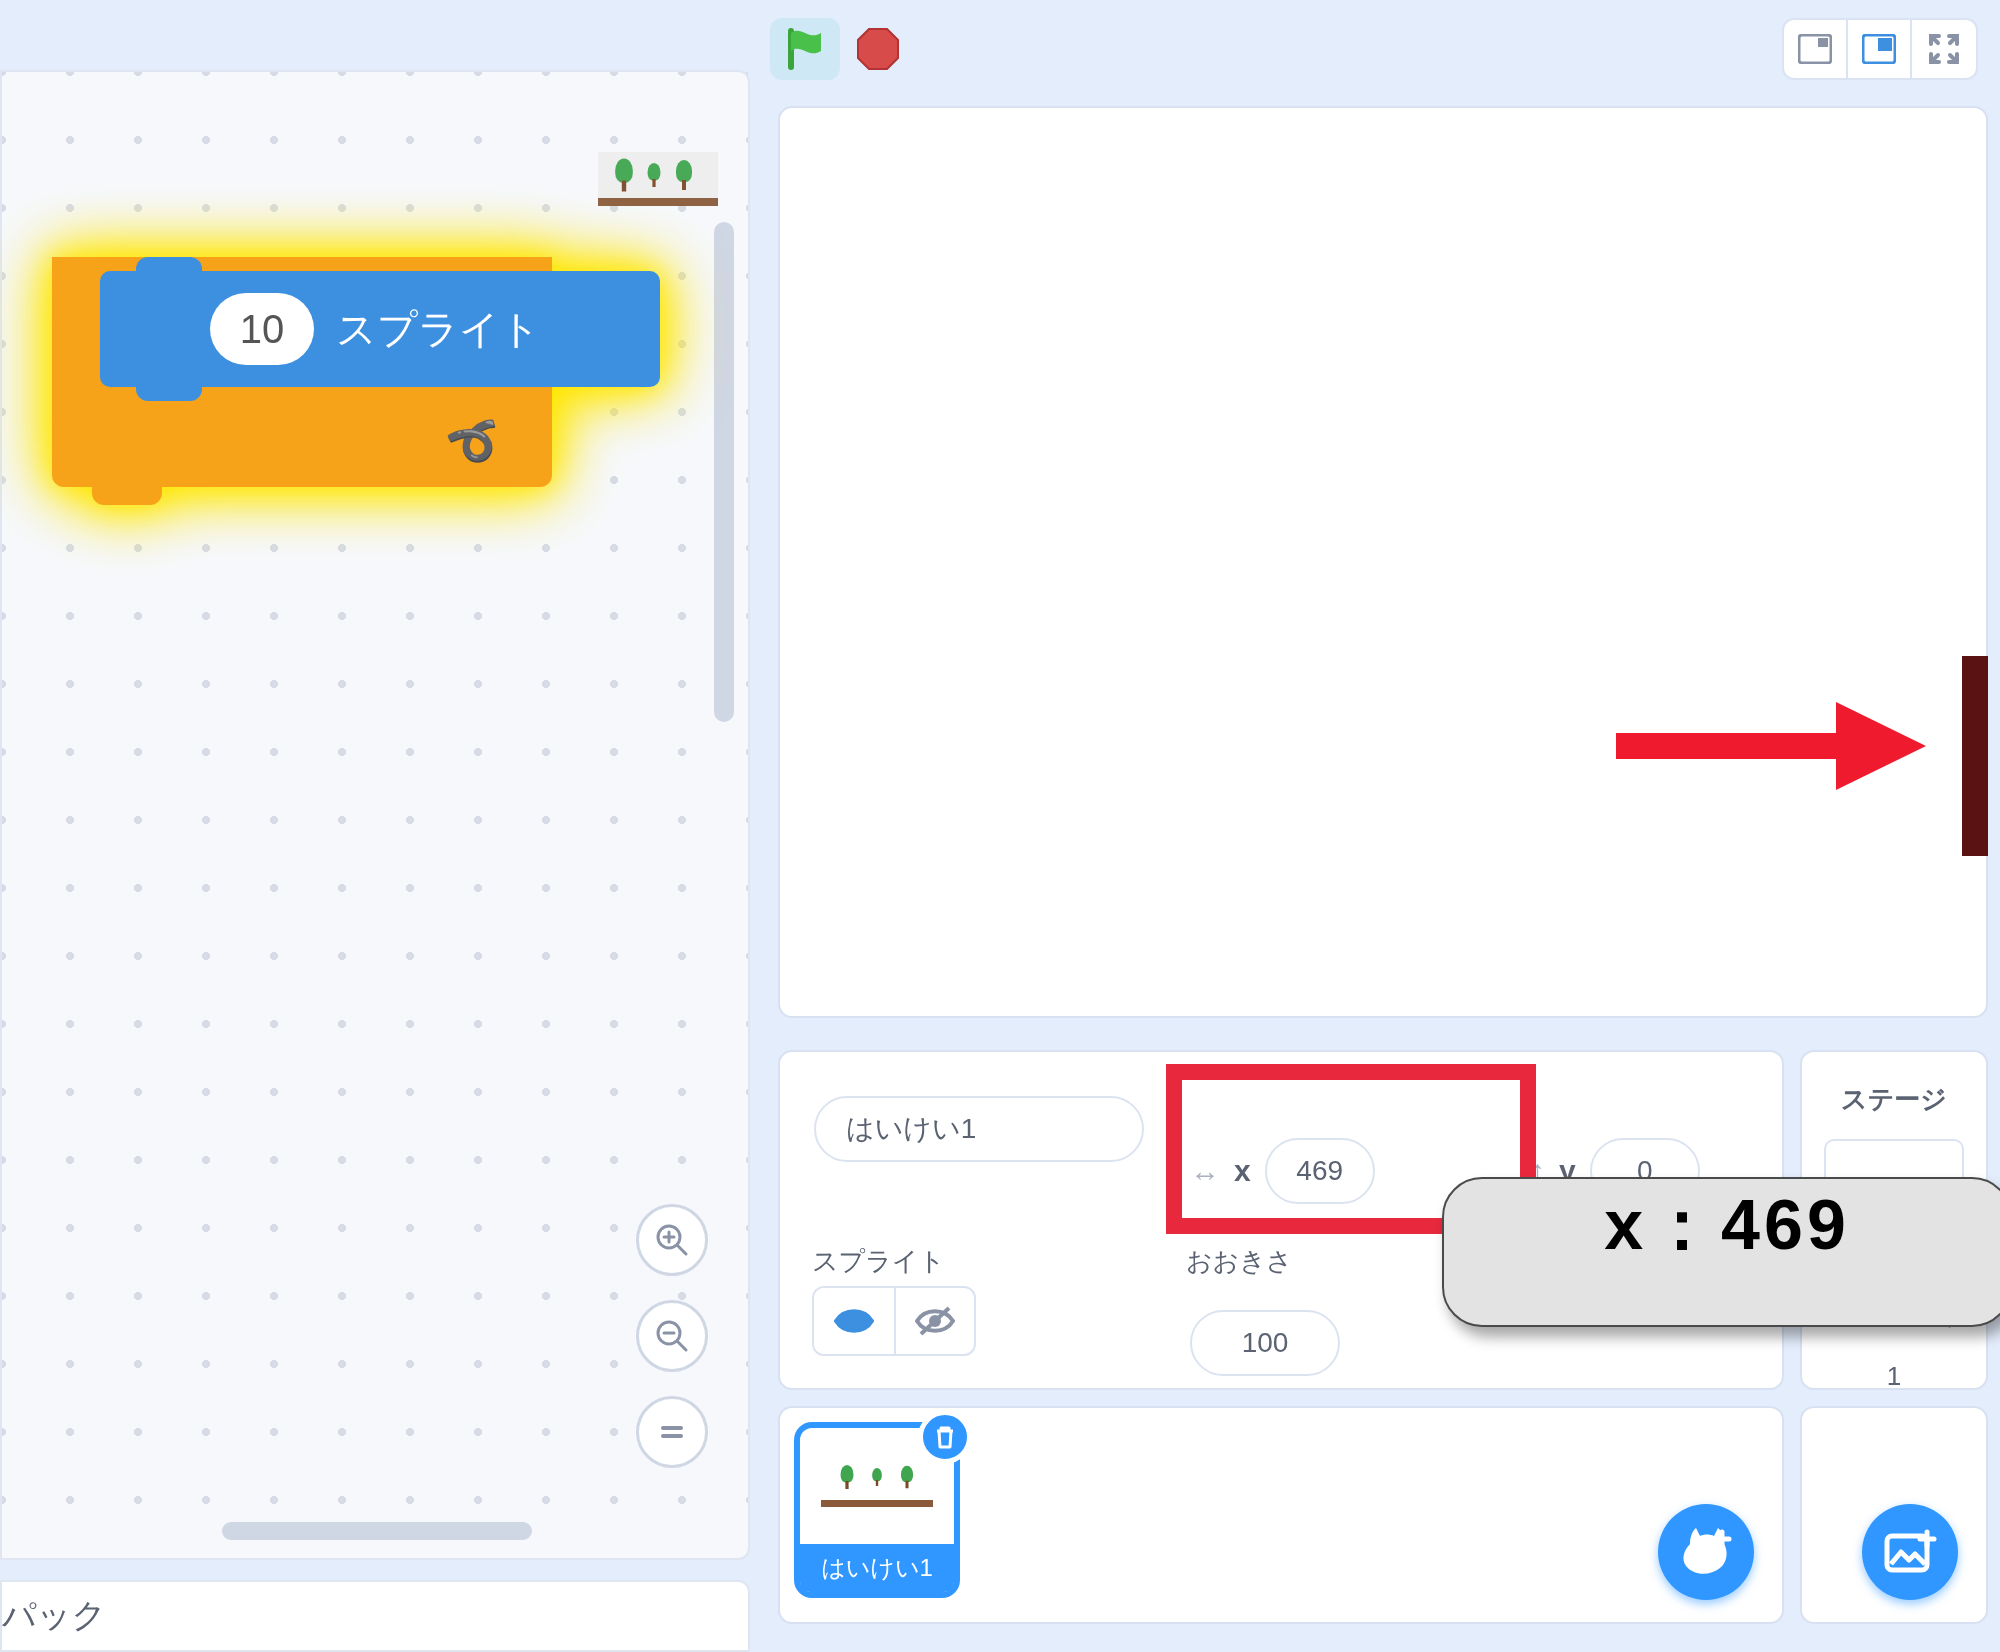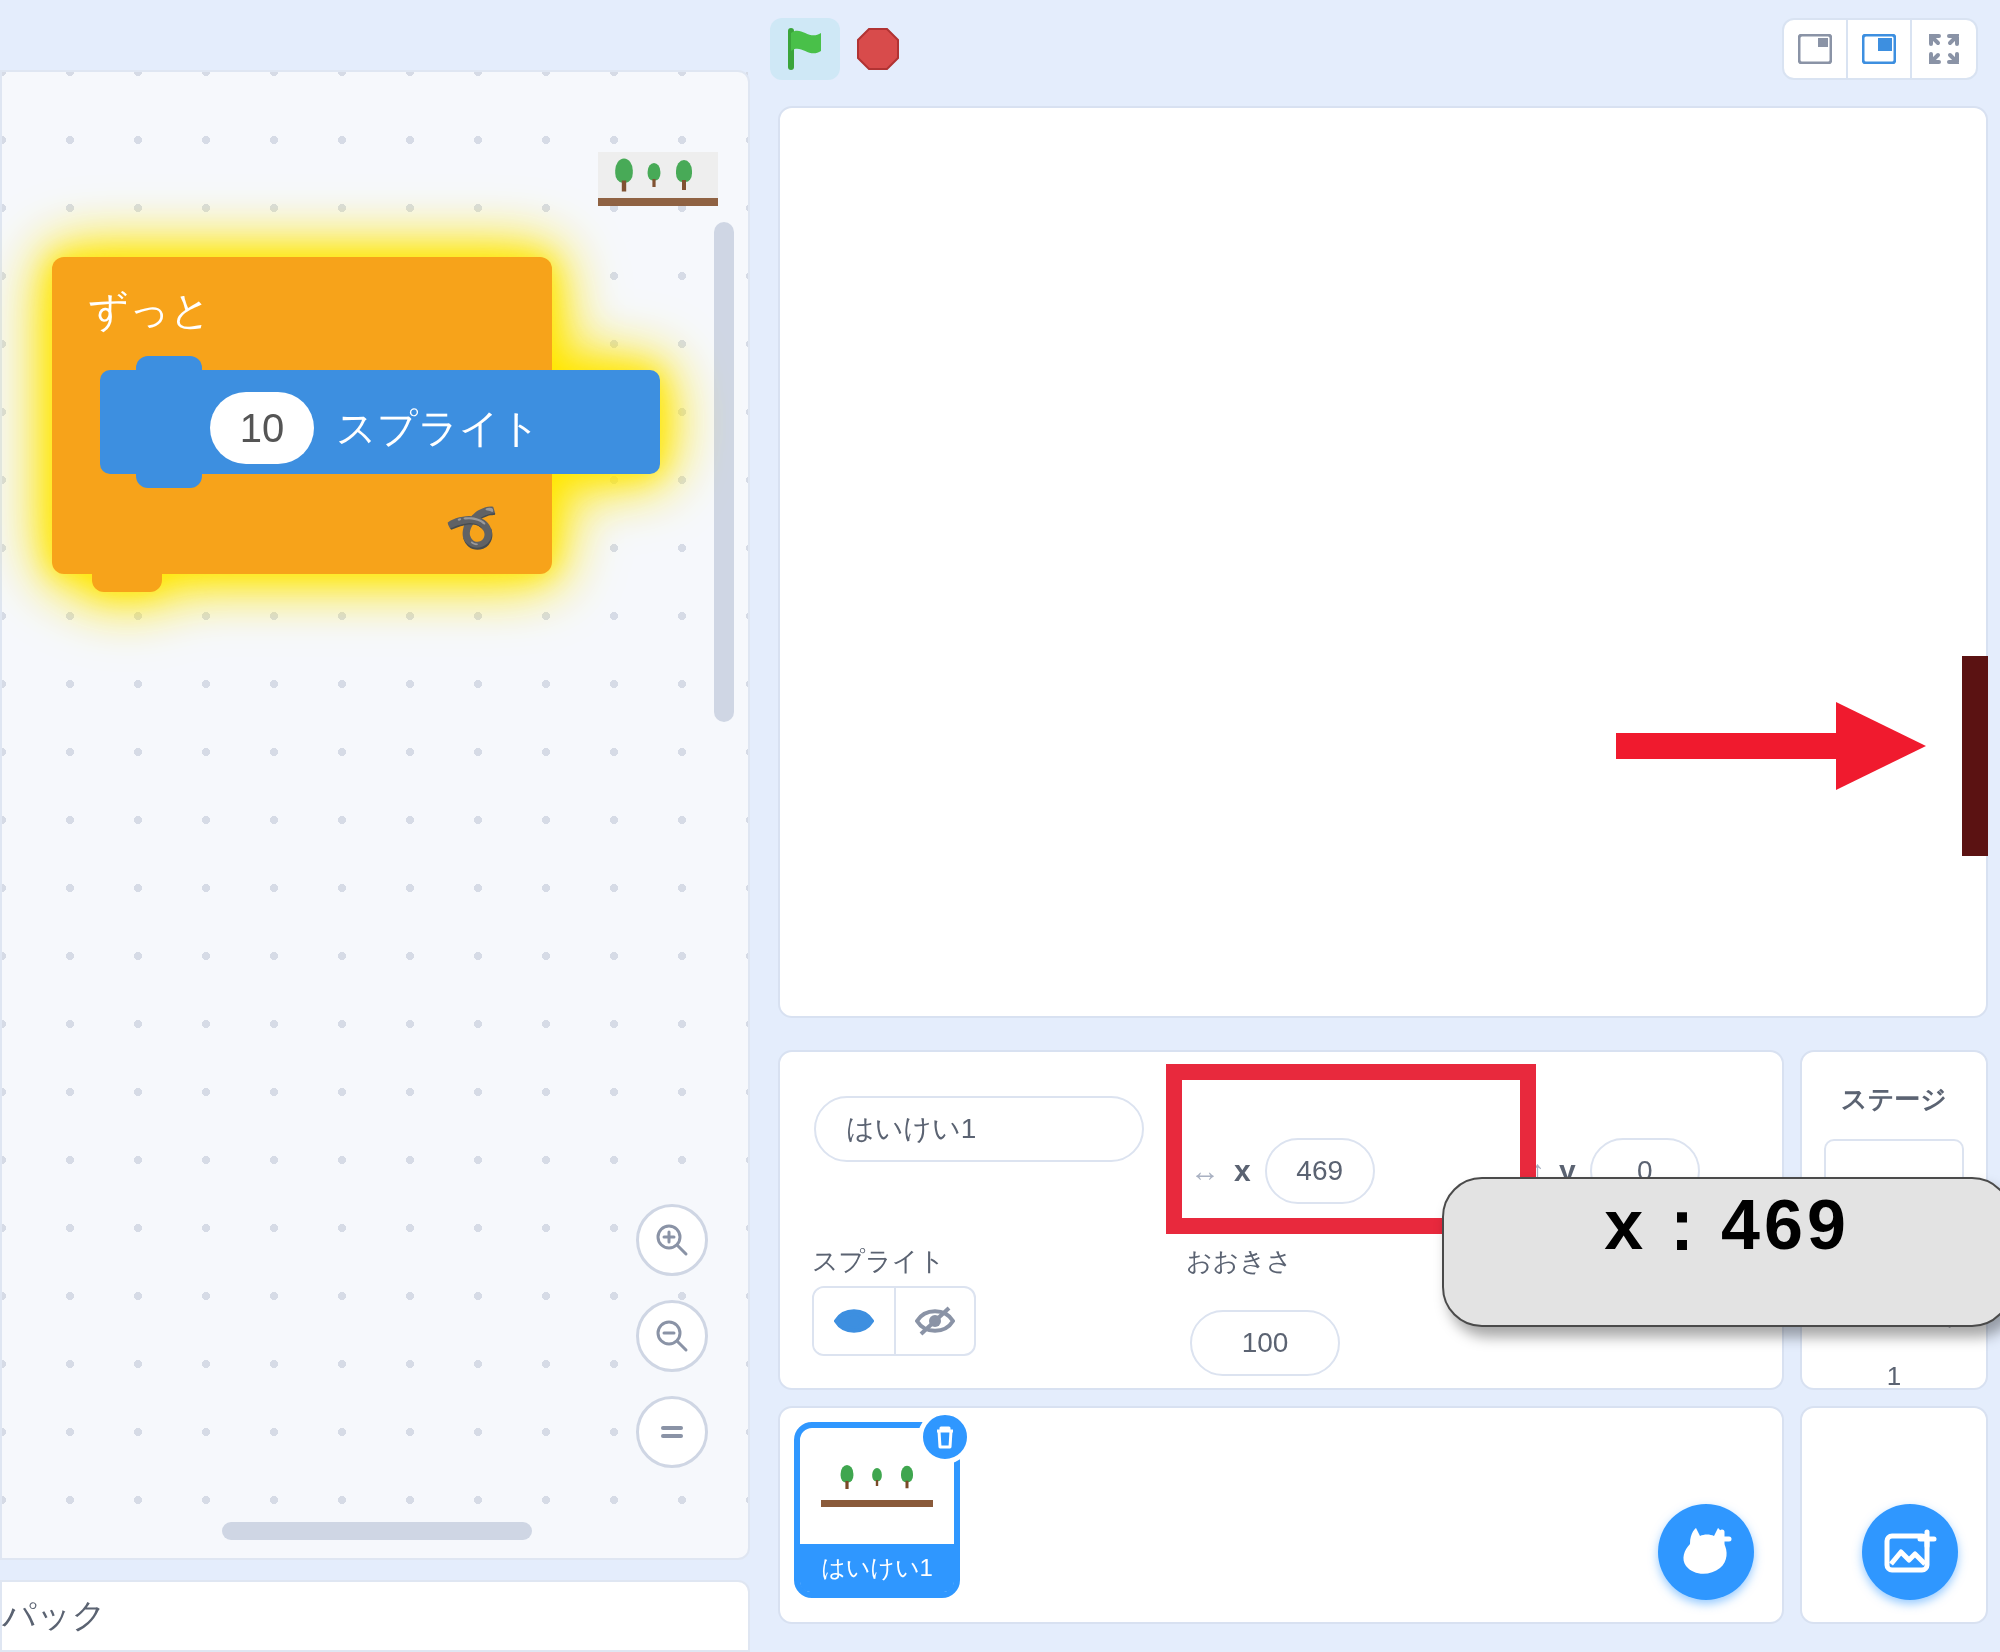--- a/index.html
+++ b/index.html
@@ -89,21 +89,21 @@
     padding-right:48px;
   }
   .c-bottom::after{
     content:""; position:absolute; left:40px; bottom:-18px;
     width:70px; height:18px; background:#f7a31a; border-radius:0 0 12px 12px;
   }
   .loop-arrow{ color:#fff; font-size:44px; transform:scaleX(-1) rotate(20deg); }
   .motion-block{
     background:#3d8fe0; color:#fff; font-size:40px; border-radius:10px;
     display:flex; align-items:center; gap:22px;
-    padding:22px 40px 10px 110px; width:560px; margin-left:-12px;
+    padding:22px 40px 22px 110px; width:560px; margin-left:-12px;
     position:relative;
   }
   .motion-block::before{
     content:""; position:absolute; left:36px; top:-14px; width:66px; height:14px;
     background:#3d8fe0; border-radius:12px 12px 0 0;
   }
   .motion-block::after{
     content:""; position:absolute; left:36px; bottom:-14px; width:66px; height:14px;
     background:#3d8fe0; border-radius:0 0 12px 12px;
   }
@@ -286,23 +286,20 @@
     <span class="tree t1"></span>
       <span class="tree t2"></span>
       <span class="tree t3"></span>
   </div>
 
   <div class="code-scroll"></div>
   <div class="code-hscroll"></div>
 
   <div class="blocks-glow">
     <div class="c-block">
-      <div class="c-top">
-        <span>ずっと</span>
-      </div>
       <div class="c-mouth">
         <div class="c-inner-gap"></div>
         <div class="motion-block">
           <div class="num-pill">10</div>
           <span>スプライト</span>
         </div>
         <div class="c-inner-gap"></div>
       </div>
       <div class="c-bottom">
         <span class="loop-arrow">➰</span>

